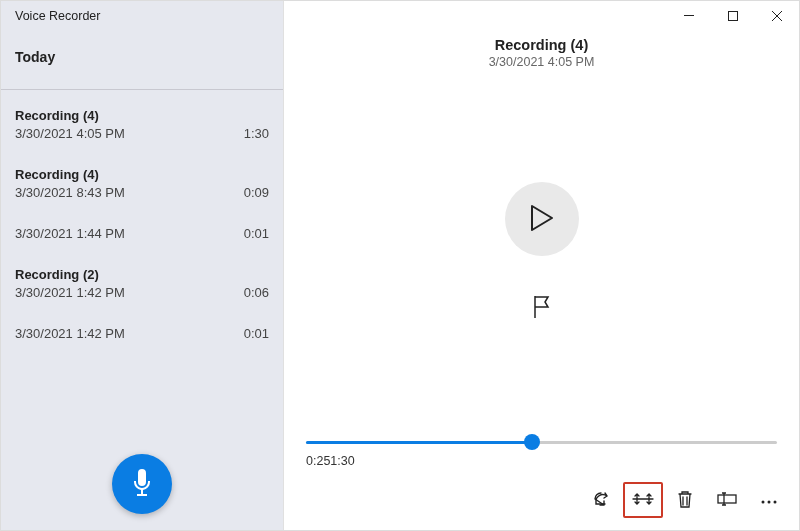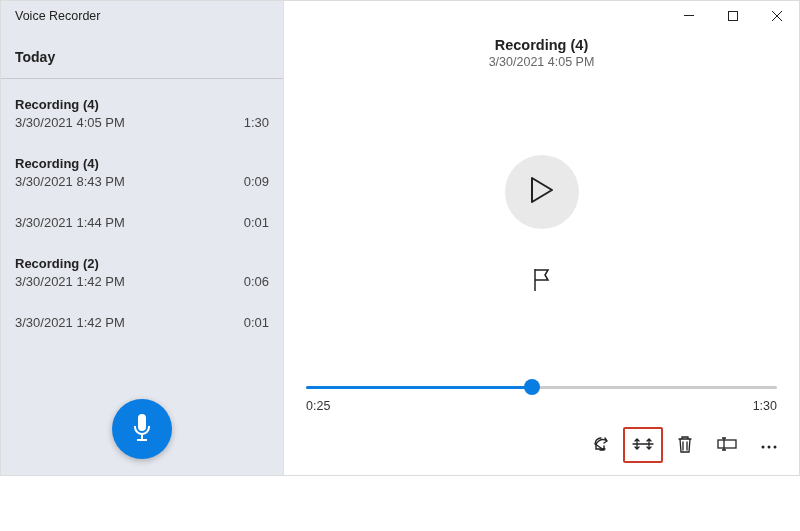--- a/index.html
+++ b/index.html
@@ -1,24 +1,24 @@
 <!DOCTYPE html>
 <html><head>
 <meta charset="utf-8">
 <style>
   * { box-sizing: border-box; }
   html, body { margin:0; padding:0; font-family: "Segoe UI", Arial, sans-serif; font-size:13.5px; }
   body { width:800px; height:531px; background:#fff; overflow:hidden; }
 
-  .app { display:flex; width:800px; height:476px; border:1px solid #dcdcdc; background:#fff; }
+  .app { display:flex; width:800px; height:531px; border:1px solid #dcdcdc; background:#fff; }
 
   
   .sidebar { width:283px; background:#e6e8ef; display:flex; flex-direction:column; border-right:1px solid #e0e0e0; position:relative; }
   .title-row { height:30px; display:flex; align-items:center; padding:0 14px; font-size:12.5px; color:#222; }
-  .section-header { padding:18px 14px 13px 14px; font-size:14px; font-weight:600; color:#222; border-bottom:1px solid #c8c8d0; }
+  .section-header { padding:18px 14px 24px 14px; font-size:14px; font-weight:600; color:#222; border-bottom:1px solid #c8c8d0; }
 
   .recordings { flex:1; overflow:auto; padding:6px 0; }
   .rec-item { padding:12px 14px 14px 14px; cursor:pointer; }
   .rec-item.selected {  }
   .rec-title { font-size:13px; font-weight:600; color:#222; margin-bottom:3px; }
   .rec-row { display:flex; justify-content:space-between; align-items:center; }
   .rec-date { font-size:13px; color:#444; }
   .rec-dur  { font-size:13px; color:#444; }
 
   .record-btn { position:absolute; left:50%; transform:translateX(-50%); bottom:16px; width:60px; height:60px; border-radius:50%; background:#0a7de3; display:flex; align-items:center; justify-content:center; cursor:pointer; box-shadow:0 2px 6px rgba(0,0,0,.25); }
@@ -36,21 +36,21 @@
 
   .play-area { flex:1; display:flex; flex-direction:column; align-items:center; justify-content:center; gap:40px; }
   .play-btn { width:74px; height:74px; border-radius:50%; background:#e9e9e9; display:flex; align-items:center; justify-content:center; cursor:pointer; }
   .flag-btn { cursor:pointer; }
 
   .transport { padding:0 22px 8px 22px; }
   .slider-wrap { position:relative; height:16px; }
   .slider-track { position:absolute; left:0; right:0; top:7px; height:3px; background:#ccc; border-radius:2px; }
   .slider-fill  { position:absolute; left:0; top:7px; height:3px; background:#0a7de3; border-radius:2px; }
   .slider-thumb { position:absolute; top:0; width:16px; height:16px; border-radius:50%; background:#0a7de3; margin-left:-8px; cursor:pointer; }
-  .time-row { display:flex; justify-content:space-between; font-size:12.5px; color:#333; margin-top:4px; }
+  .time-row { display:flex; font-size:12.5px; color:#333; margin-top:4px; }
 
   .toolbar { display:flex; justify-content:flex-end; align-items:center; gap:2px; padding:6px 10px 12px 0; }
   .tool-btn { width:40px; height:36px; display:flex; align-items:center; justify-content:center; cursor:pointer; border-radius:2px; }
   .tool-btn.highlight { border:2px solid #cc3a28; }
 </style>
 </head>
 <body>
 
 <div class="app">
 

